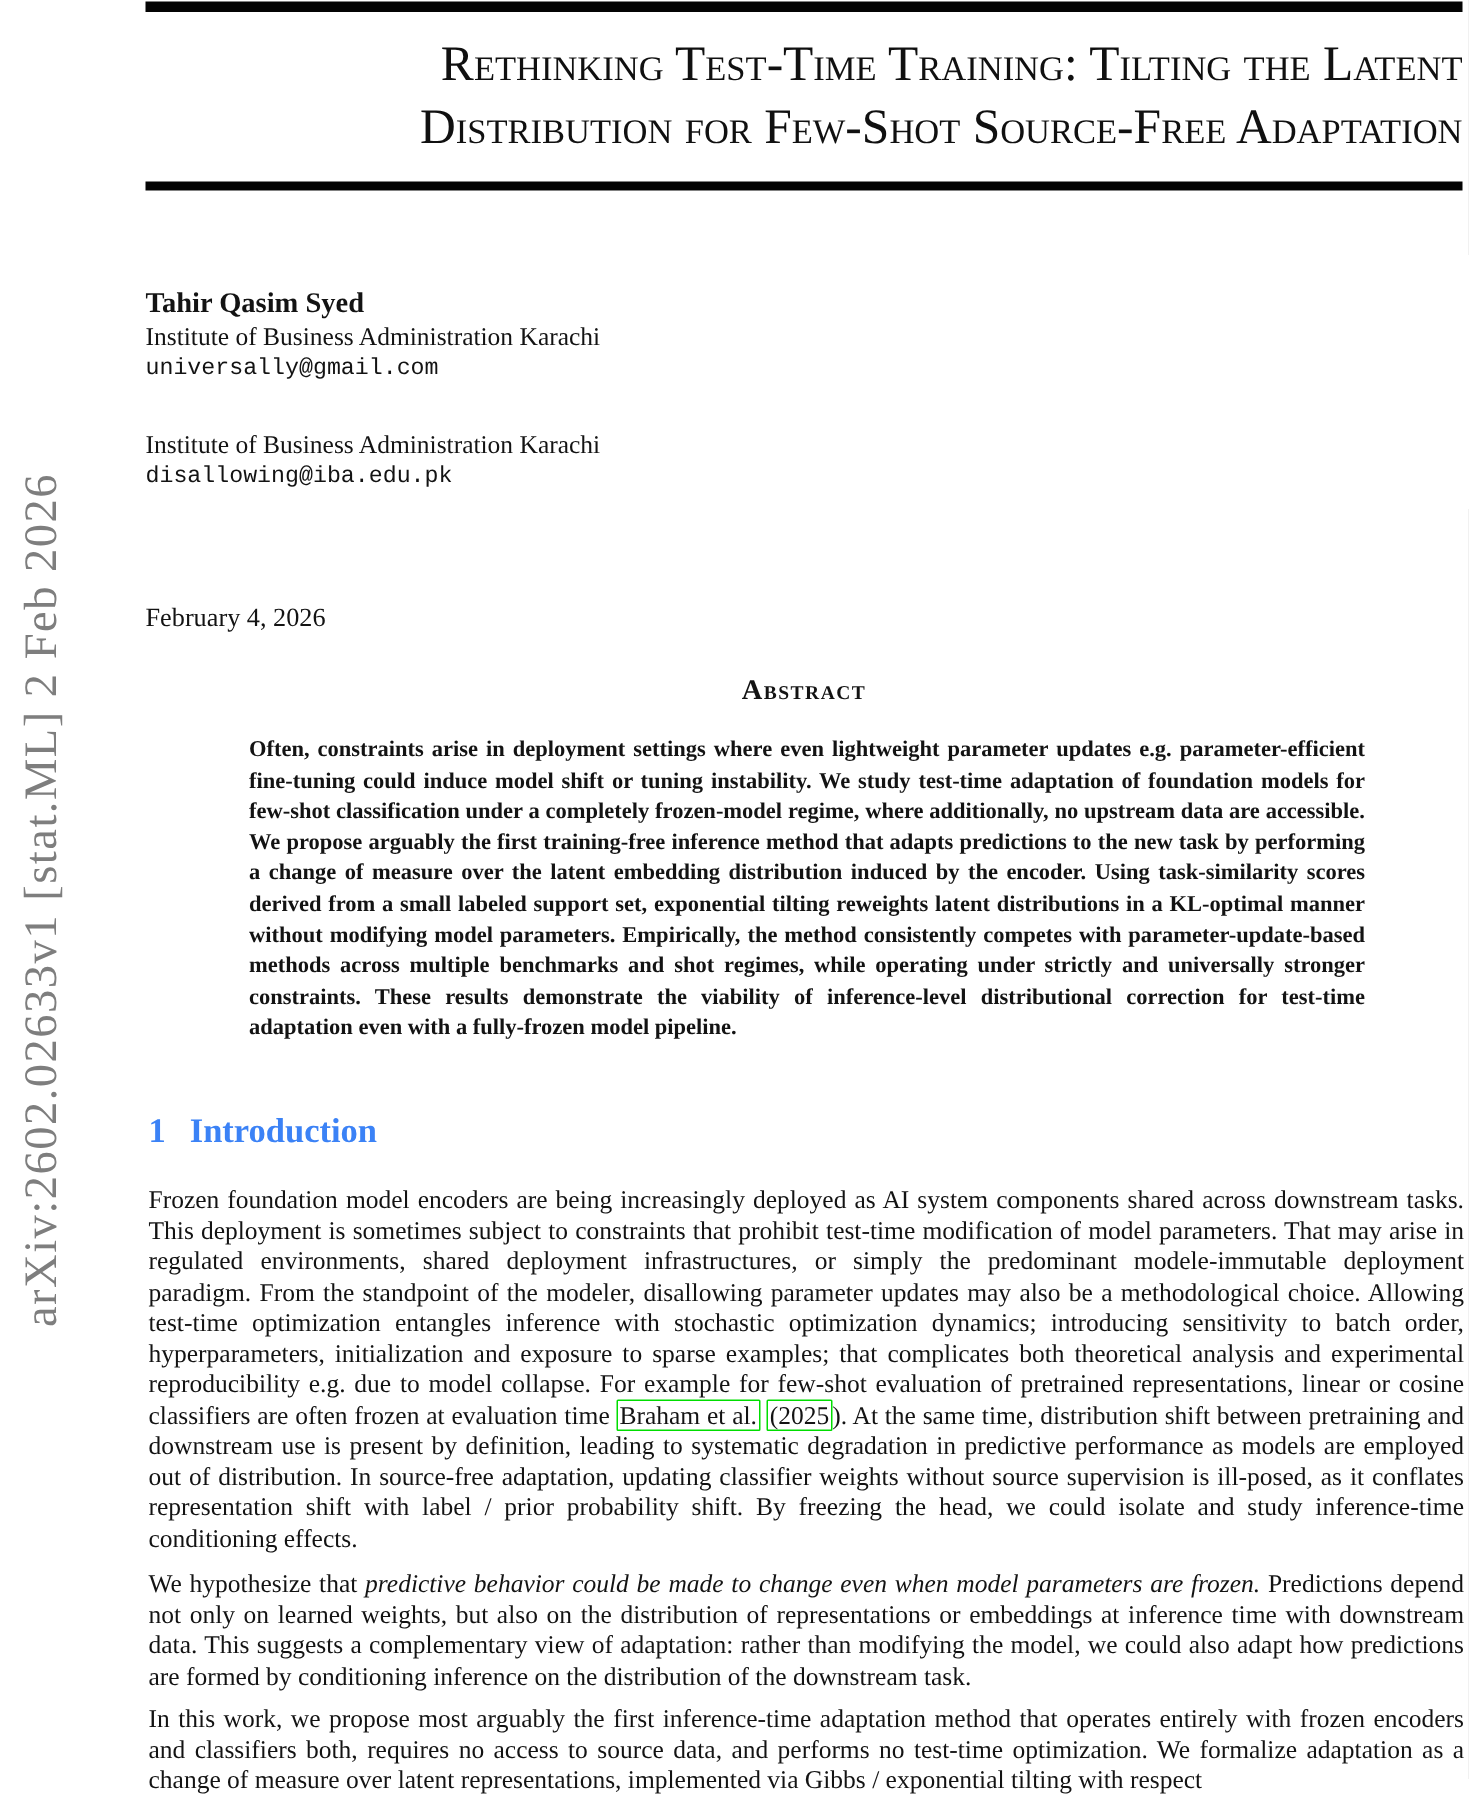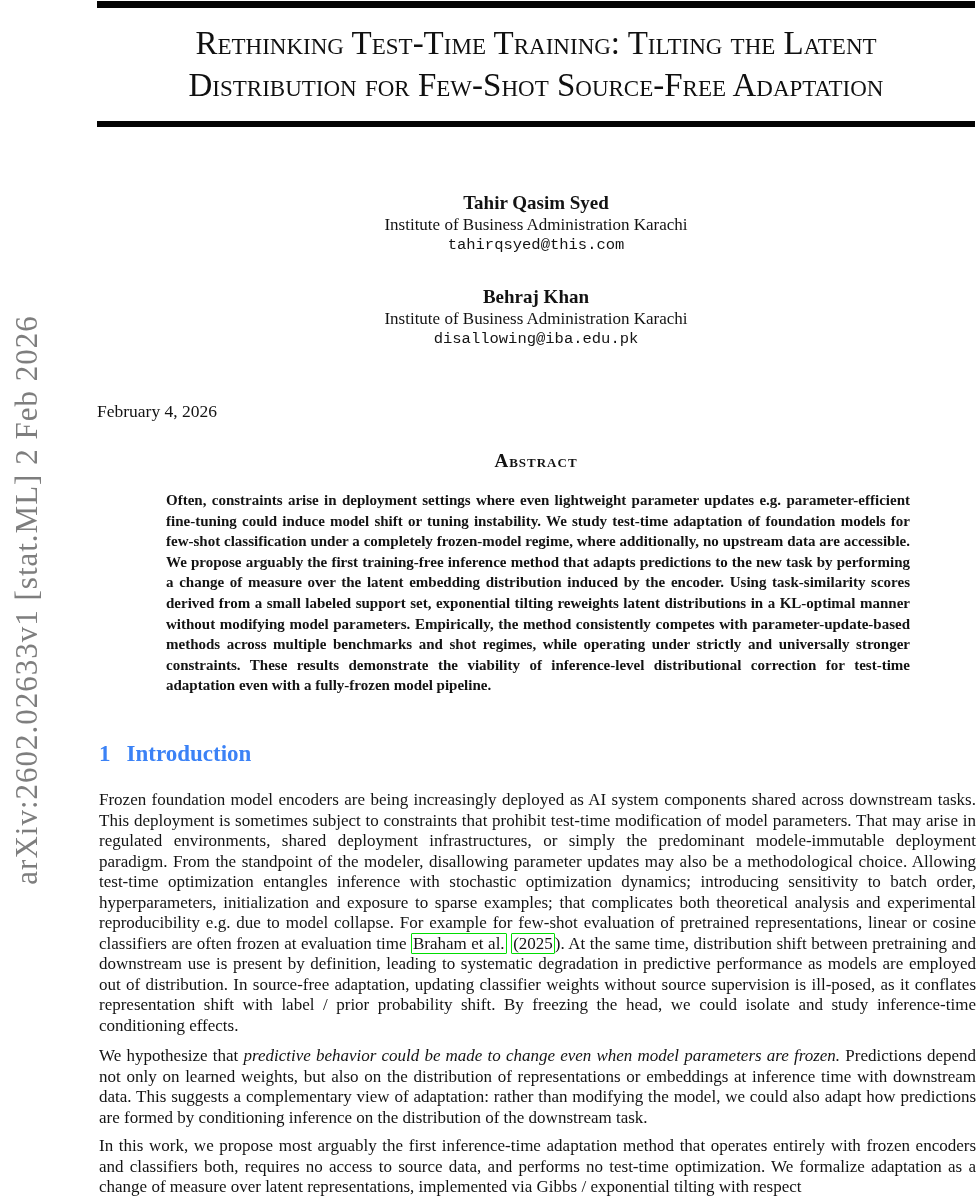--- a/index.html
+++ b/index.html
@@ -36,34 +36,33 @@
   }
   .rule-top { top: 1px; height: 7px; }
   .rule-mid { top: 121px; height: 6px; }
 
   .title {
     position: absolute;
     left: 97px;
     top: 22px;
     width: 878px;
     margin: 0;
-    text-align: center;
+    text-align: right;
     font-variant: small-caps;
     font-weight: normal;
     font-size: 33px;
     line-height: 42px;
     color: #101010;
   }
   .title-line { display: block; white-space: nowrap; }
 
   .author-block {
     position: absolute;
     left: 97px;
     width: 878px;
-    text-align: center;
   }
   .author-1 { top: 192px; }
   .author-2 { top: 286px; }
   .author-name {
     font-weight: bold;
     font-size: 19px;
     line-height: 22px;
   }
   .author-affil {
     font-size: 17px;
@@ -151,25 +150,24 @@
   <h1 class="title">
     <span class="title-line">Rethinking Test-Time Training: Tilting the Latent</span>
     <span class="title-line">Distribution for Few-Shot Source-Free Adaptation</span>
   </h1>
 
   <div class="rule rule-mid"></div>
 
   <div class="author-block author-1">
     <div class="author-name">Tahir Qasim Syed</div>
     <div class="author-affil">Institute of Business Administration Karachi</div>
-    <div class="author-email">tahirqsyed@this.com</div>
+    <div class="author-email">universally@gmail.com</div>
   </div>
 
   <div class="author-block author-2">
-    <div class="author-name">Behraj Khan</div>
     <div class="author-affil">Institute of Business Administration Karachi</div>
     <div class="author-email">disallowing@iba.edu.pk</div>
   </div>
 
   <div class="date">February 4, 2026</div>
 
   <div class="abstract-heading">Abstract</div>
 
   <p class="abstract-body">Often, constraints arise in deployment settings where even lightweight parameter updates e.g. parameter-efficient fine-tuning could induce model shift or tuning instability. We study test-time adaptation of foundation models for few-shot classification under a completely frozen-model regime, where additionally, no upstream data are accessible. We propose arguably the first training-free inference method that adapts predictions to the new task by performing a change of measure over the latent embedding distribution induced by the encoder. Using task-similarity scores derived from a small labeled support set, exponential tilting reweights latent distributions in a KL-optimal manner without modifying model parameters. Empirically, the method consistently competes with parameter-update-based methods across multiple benchmarks and shot regimes, while operating under strictly and universally stronger constraints. These results demonstrate the viability of inference-level distributional correction for test-time adaptation even with a fully-frozen model pipeline.</p>
 

